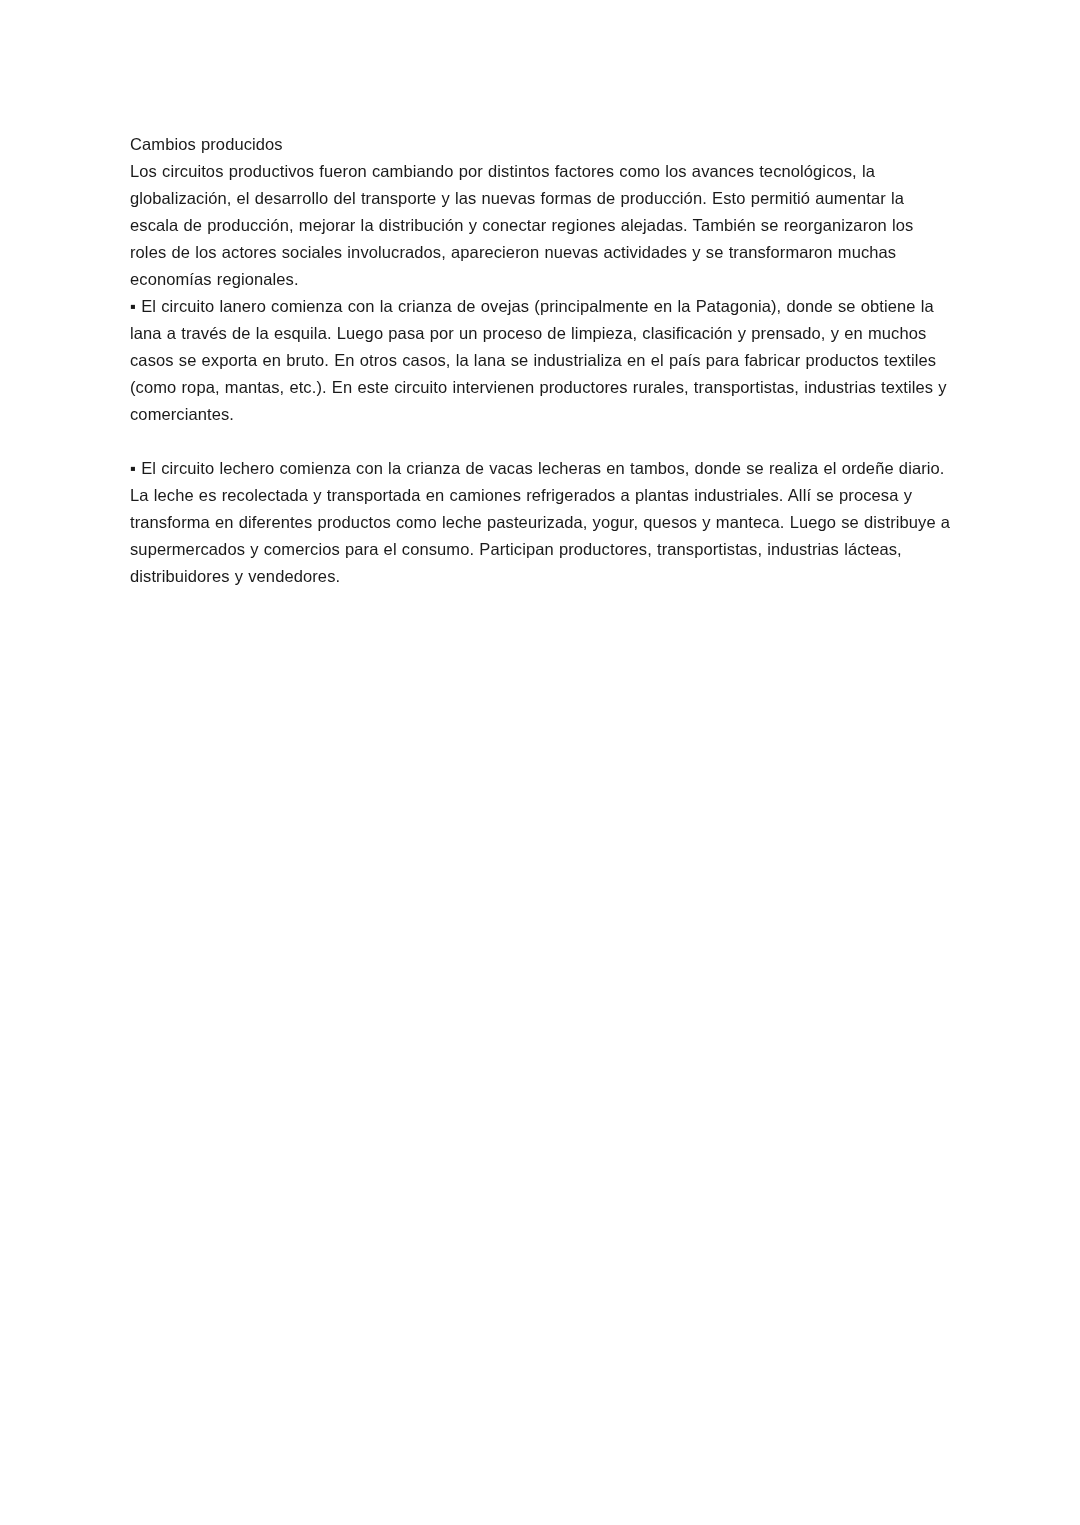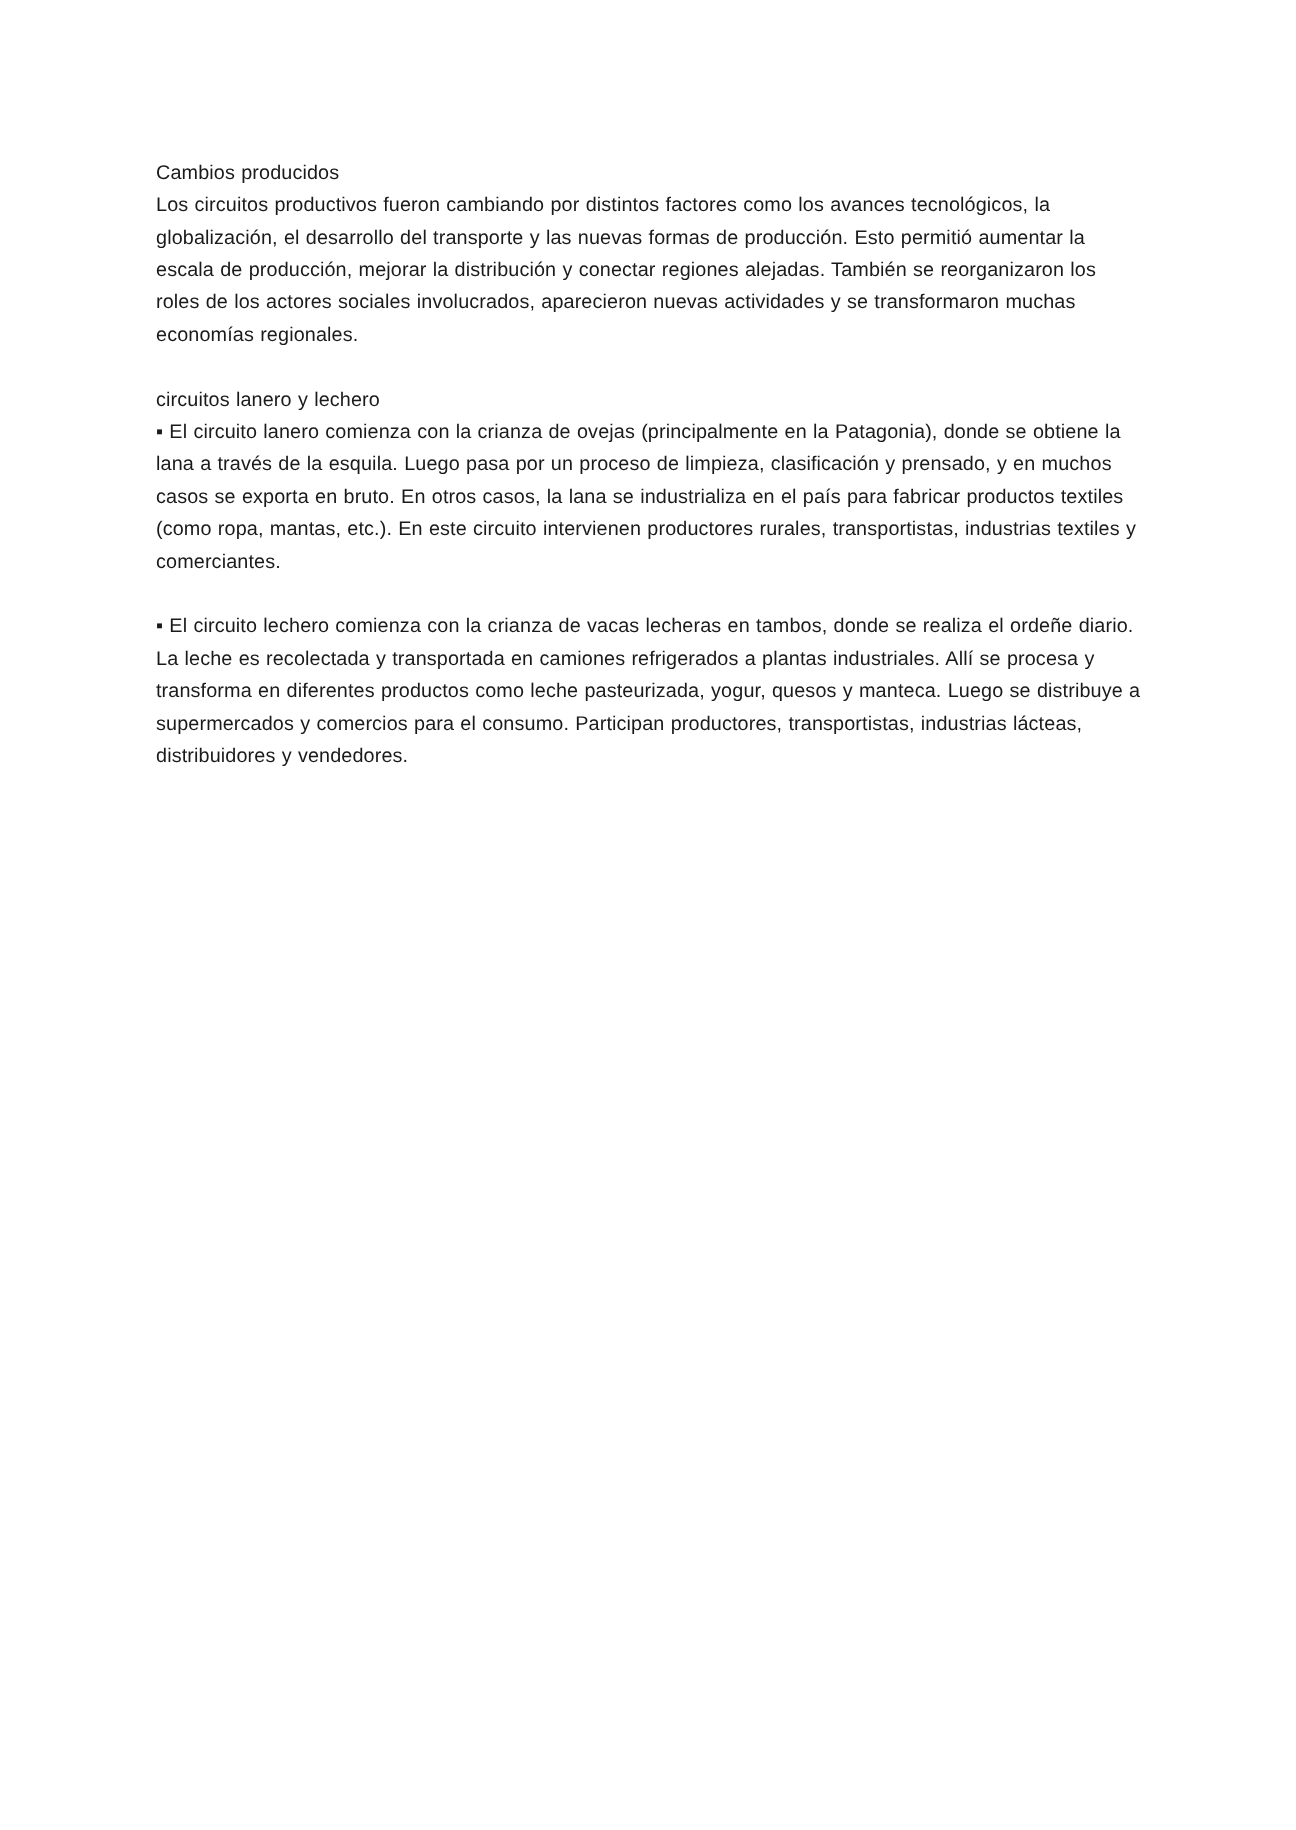--- a/index.html
+++ b/index.html
@@ -35,17 +35,16 @@
     margin-top: 27px;
   }
 </style>
 </head>
 <body>
 
 <div class="page">
   <div class="text-column">
     <p class="block">Cambios producidos</p>
     <p class="block">Los circuitos productivos fueron cambiando por distintos factores como los avances tecnológicos, la globalización, el desarrollo del transporte y las nuevas formas de producción. Esto permitió aumentar la escala de producción, mejorar la distribución y conectar regiones alejadas. También se reorganizaron los roles de los actores sociales involucrados, aparecieron nuevas actividades y se transformaron muchas economías regionales.</p>
-    <p class="block gap-before">circuitos lanero y lechero</p>
     <p class="block">▪ El circuito lanero comienza con la crianza de ovejas (principalmente en la Patagonia), donde se obtiene la lana a través de la esquila. Luego pasa por un proceso de limpieza, clasificación y prensado, y en muchos casos se exporta en bruto. En otros casos, la lana se industrializa en el país para fabricar productos textiles (como ropa, mantas, etc.). En este circuito intervienen productores rurales, transportistas, industrias textiles y comerciantes.</p>
     <p class="block gap-before">▪ El circuito lechero comienza con la crianza de vacas lecheras en tambos, donde se realiza el ordeñe diario. La leche es recolectada y transportada en camiones refrigerados a plantas industriales. Allí se procesa y transforma en diferentes productos como leche pasteurizada, yogur, quesos y manteca. Luego se distribuye a supermercados y comercios para el consumo. Participan productores, transportistas, industrias lácteas, distribuidores y vendedores.</p>
   </div>
 </div>
 
 </body></html>

